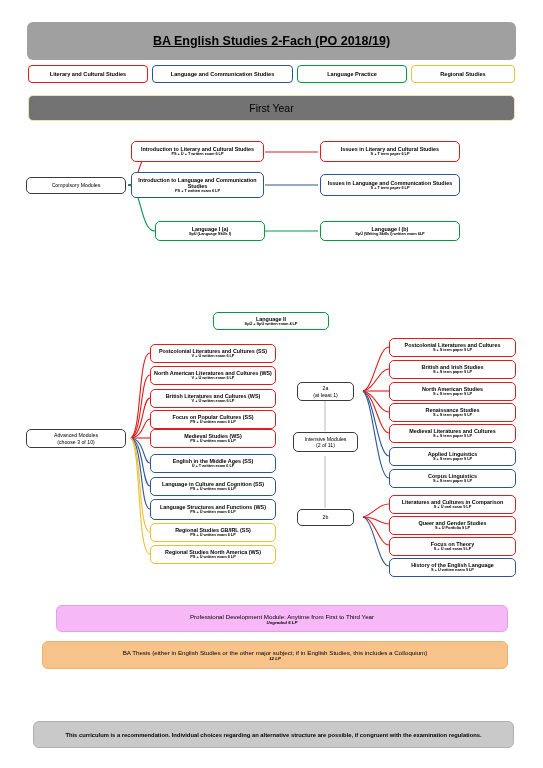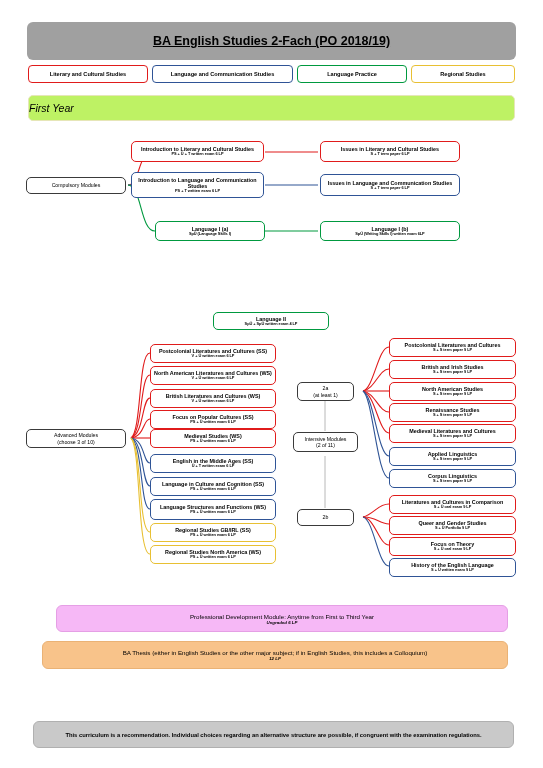--- a/index.html
+++ b/index.html
@@ -48,23 +48,23 @@
   .cat {
     position: absolute; top: 65px; height: 18px;
     border-radius: 4px; background: #fff;
     display: flex; align-items: center; justify-content: center;
     font-size: 5.6px; font-weight: 600; color: #000; text-align: center;
   }
 
   
   .banner {
     position: absolute; border-radius: 5px;
-    background: #bef264; border: 0.8px solid #e6e6b8;
-    display: flex; align-items: center; justify-content: flex-start;
-    font-size: 10.5px; color: #000; font-style: italic;
+    background: #737373; border: 0.8px solid #e6e6b8;
+    display: flex; align-items: center; justify-content: center;
+    font-size: 10.5px; color: #000;
   }
 
   
   .pill {
     position: absolute; border: 1.4px solid #3a3a3a; border-radius: 5px;
     background: #fff; display: flex; flex-direction: column;
     align-items: center; justify-content: center; text-align: center;
     font-size: 5.2px; color: #000; line-height: 1.2;
   }
 

